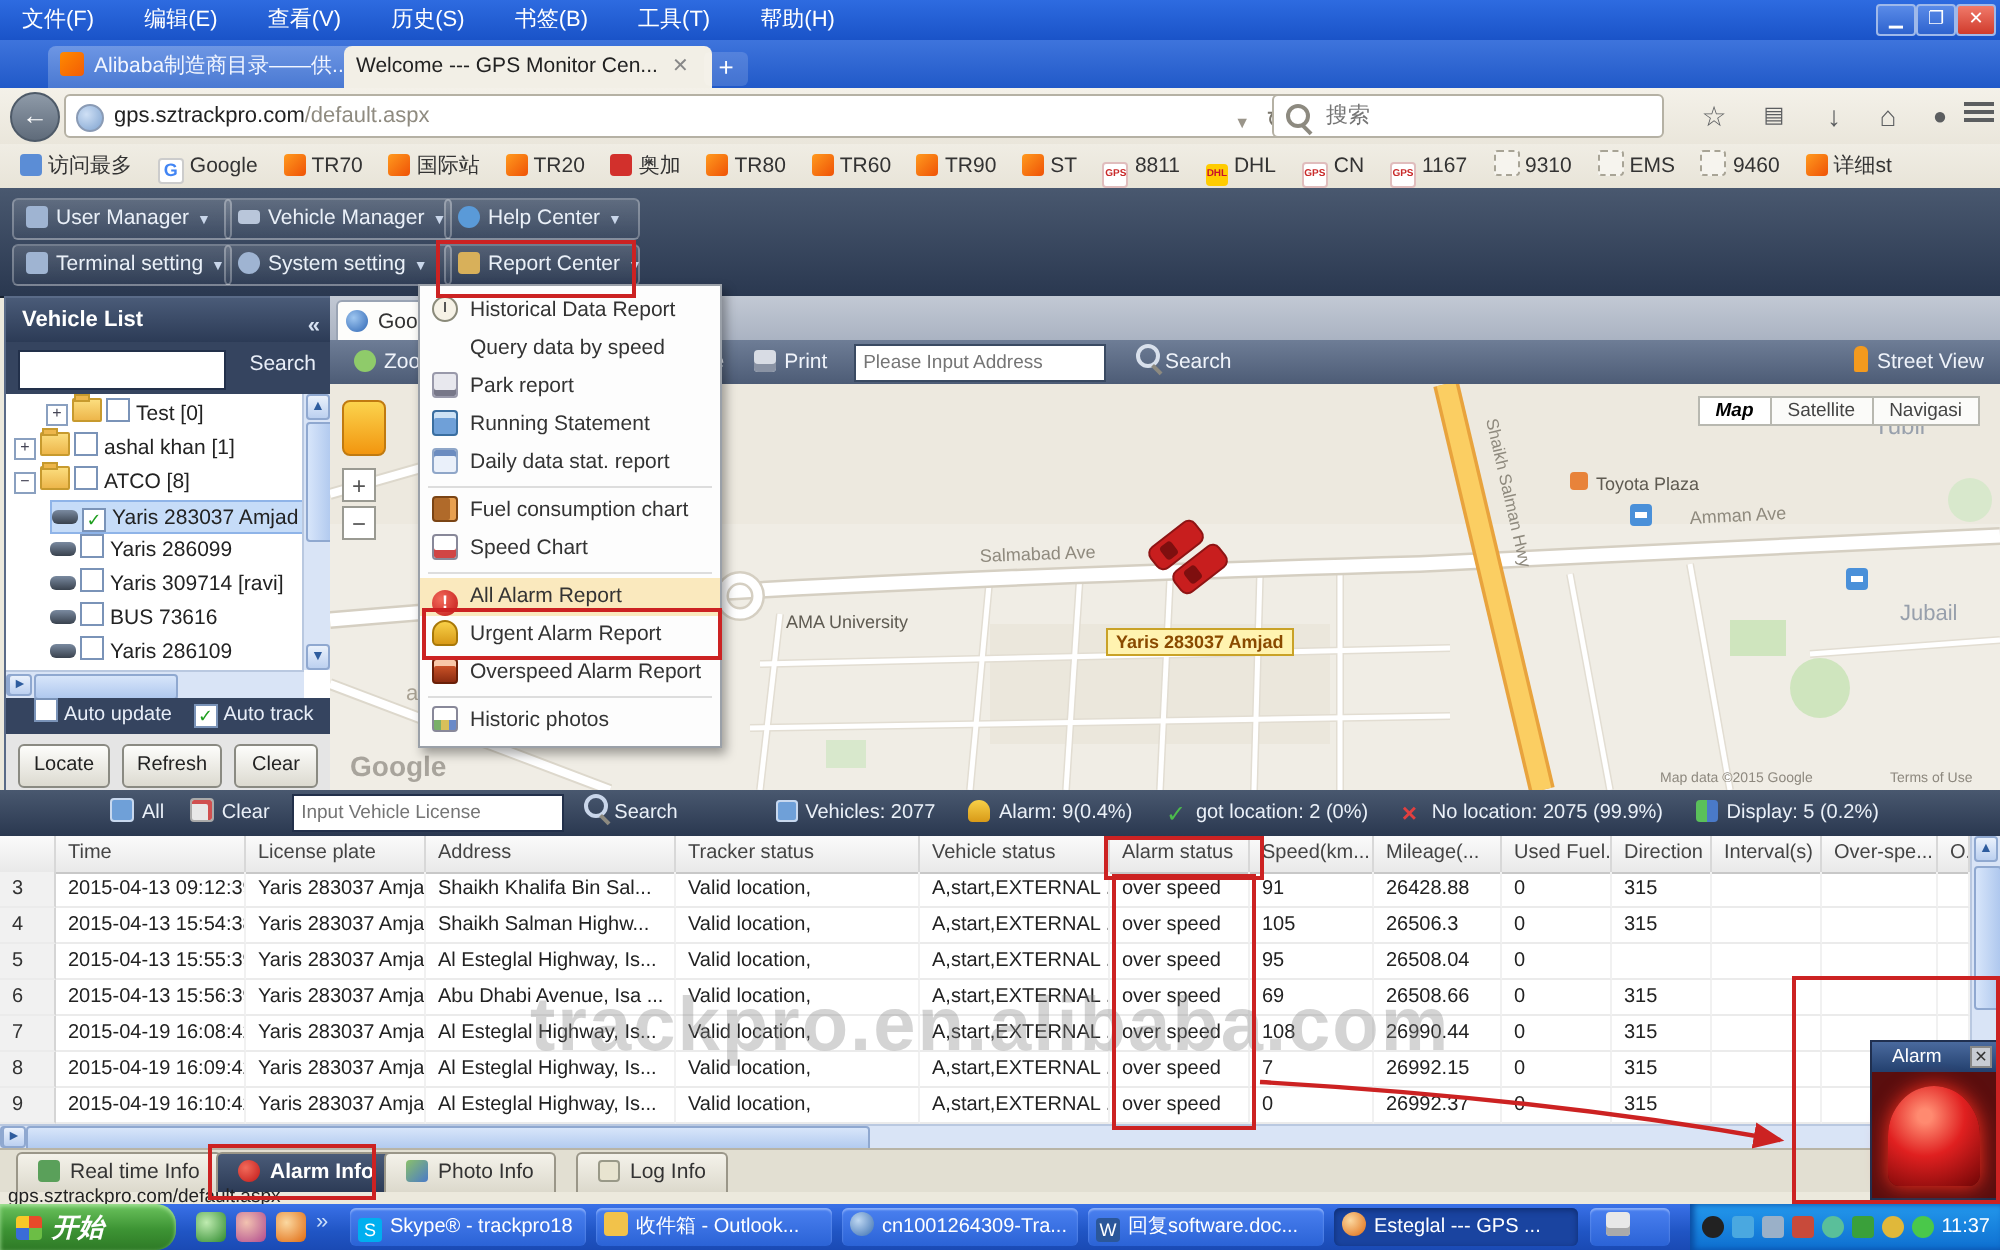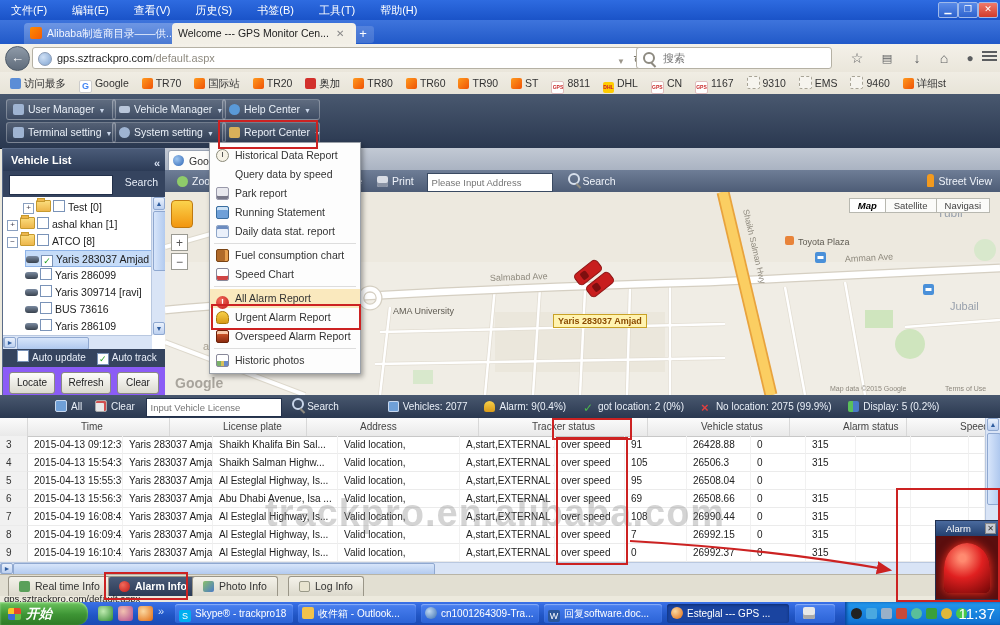--- a/index.html
+++ b/index.html
@@ -117,21 +117,21 @@
     margin-right:3px;font-size:9px;line-height:10px;text-align:center;color:#1E9E1E;font-weight:bold;}
   .caric{display:inline-block;width:13px;height:7px;border-radius:3px;background:linear-gradient(#7A8AA0,#39424E);
     vertical-align:0px;margin-right:2px;}
   .vscroll{right:0;top:0;width:14px;height:138px;background:#D9E4F6;border-left:1px solid #B9C8E0;}
   .sarrow{left:1px;width:12px;height:13px;background:linear-gradient(#EAF1FC,#BCD0F0);border:1px solid #8FA8D0;
     border-radius:2px;color:#2E5C9E;font-size:7px;text-align:center;line-height:12px;box-sizing:border-box;}
   .sthumb{left:1px;width:12px;background:linear-gradient(90deg,#D7E5FA,#AFC8EE);border:1px solid #8FA8D0;border-radius:2px;}
   .hscroll{left:0;top:138px;width:149px;height:14px;background:#D9E4F6;border-top:1px solid #B9C8E0;}
   .hthumb{top:1px;height:11px;background:linear-gradient(#D7E5FA,#AFC8EE);border:1px solid #8FA8D0;border-radius:2px;}
   #vauto{left:0;top:200px;width:100%;height:18px;background:#35445F;color:#E8EEF8;font-size:10px;line-height:18px;}
-  #vbtns{left:0;top:218px;width:100%;height:29px;background:#8b5cf6;}
+  #vbtns{left:0;top:218px;width:100%;height:29px;background:#e5e5e5;}
   .xpbtn{height:20px;border:1px solid #8A8A82;border-radius:3px;background:linear-gradient(#FDFDFB,#DCDAD0);
     font-size:10px;color:#222;text-align:center;line-height:19px;}
 
   
   #maparea{left:165px;top:148px;width:835px;height:247px;}
   #maptabs{left:0;top:0;width:835px;height:22px;background:linear-gradient(#C2C9D4,#AAB3C2);border-bottom:1px solid #8F99AA;}
   #maptab{left:3px;top:2px;width:86px;height:20px;background:#FDFDFB;border:1px solid #9AA4B4;border-bottom:0;
     border-radius:3px 3px 0 0;font-size:10.5px;color:#333;line-height:20px;padding-left:20px;box-sizing:border-box;}
   #maptab .dot{position:absolute;left:4px;top:4px;width:11px;height:11px;border-radius:50%;
     background:radial-gradient(circle at 35% 35%,#9EC6F0,#2E66B4);}
@@ -190,21 +190,21 @@
   .stat{display:inline-block;margin-left:14px;}
   .stico{display:inline-block;width:11px;height:11px;margin-right:4px;vertical-align:-2px;border-radius:2px;}
   .stico.veh{background:#6FA0D8;box-shadow:inset 0 0 0 1px #C8D8EE;}
   .stico.alm{background:linear-gradient(#F8D048,#D89A18);border-radius:50% 50% 20% 20%;}
   .stico.chk{background:transparent;color:#4CBB4C;font-size:12px;font-weight:bold;line-height:11px;}
   .stico.crx{background:transparent;color:#E04040;font-size:13px;font-weight:bold;line-height:11px;}
   .stico.dsp{background:linear-gradient(90deg,#5AC05A 50%,#4A7AC8 50%);}
   #tablewrap{left:0;top:418px;width:1000px;height:144px;background:#fff;}
   .tgrid{display:grid;grid-template-columns:28px 95px 90px 125px 122px 95px 70px 62px 64px 55px 50px 55px 58px 1fr;}
   #thead{position:absolute;left:0;top:0;width:985px;height:18px;background:linear-gradient(#FBFBFB,#E9E9E9);
-    border-bottom:1px solid #C8C8C8;font-size:10px;color:#444;gap:47px;}
+    border-bottom:1px solid #C8C8C8;font-size:10px;color:#444;}
   #thead .th{line-height:17px;padding-left:6px;border-right:1px solid #D8D8D8;white-space:nowrap;overflow:hidden;}
   .trdata{position:absolute;left:0;width:985px;height:18px;font-size:10px;color:#222;}
   .trdata .td{line-height:17px;padding-left:6px;border-right:1px solid #F1F1F1;border-bottom:1px solid #EBEBEB;
     white-space:nowrap;overflow:hidden;}
   .trdata .td.num{background:#F1F1F1;border-right:1px solid #D5D5D5;color:#333;}
   #tvscroll{position:absolute;left:985px;top:0;width:15px;height:144px;background:#D9E4F6;border-left:1px solid #B9C8E0;}
   #thscroll{left:0;top:562px;width:1000px;height:12px;background:#D9E4F6;border-top:1px solid #B9C8E0;}
   #watermark{left:265px;top:492px;font-size:38px;font-weight:bold;color:rgba(130,130,130,.34);
     letter-spacing:1px;z-index:20;pointer-events:none;}
 
@@ -240,21 +240,21 @@
     background:conic-gradient(#E84A2A 0 25%,#6CBE45 25% 50%,#3A6CD8 50% 75%,#F8C828 75%);border-radius:2px;}
   .ql{top:4px;width:15px;height:15px;border-radius:3px;}
   .task{top:2px;height:19px;border-radius:3px;background:linear-gradient(#4A80F0,#2B63D6);
     box-shadow:inset 0 1px 1px #8AAEF8;color:#fff;font-size:10px;line-height:19px;padding-left:4px;
     white-space:nowrap;overflow:hidden;box-sizing:border-box;}
   .task.on{background:#1A44A0;box-shadow:inset 0 1px 3px #0E2C70;}
   .tki{display:inline-block;width:12px;height:12px;border-radius:2px;margin-right:4px;vertical-align:-2px;}
   #tray{left:845px;top:0;width:155px;height:23px;background:linear-gradient(#2398EC,#0E6FD0);
     box-shadow:inset 2px 0 3px #0A4AA0;}
   .tri{top:6px;width:11px;height:11px;border-radius:2px;}
-  #clock{right:5px;top:0;color:#fff;font-size:15px;line-height:23px;margin-left:33px;}
+  #clock{right:5px;top:0;color:#fff;font-size:10px;line-height:23px;margin-left:33px;}
 </style>
 </head>
 <body>
 
 <div id="screen">
 
   <div class="abs nowrap" id="menubar">
     <span class="menu-item">文件(F)</span>
     <span class="menu-item">编辑(E)</span>
     <span class="menu-item">查看(V)</span>

